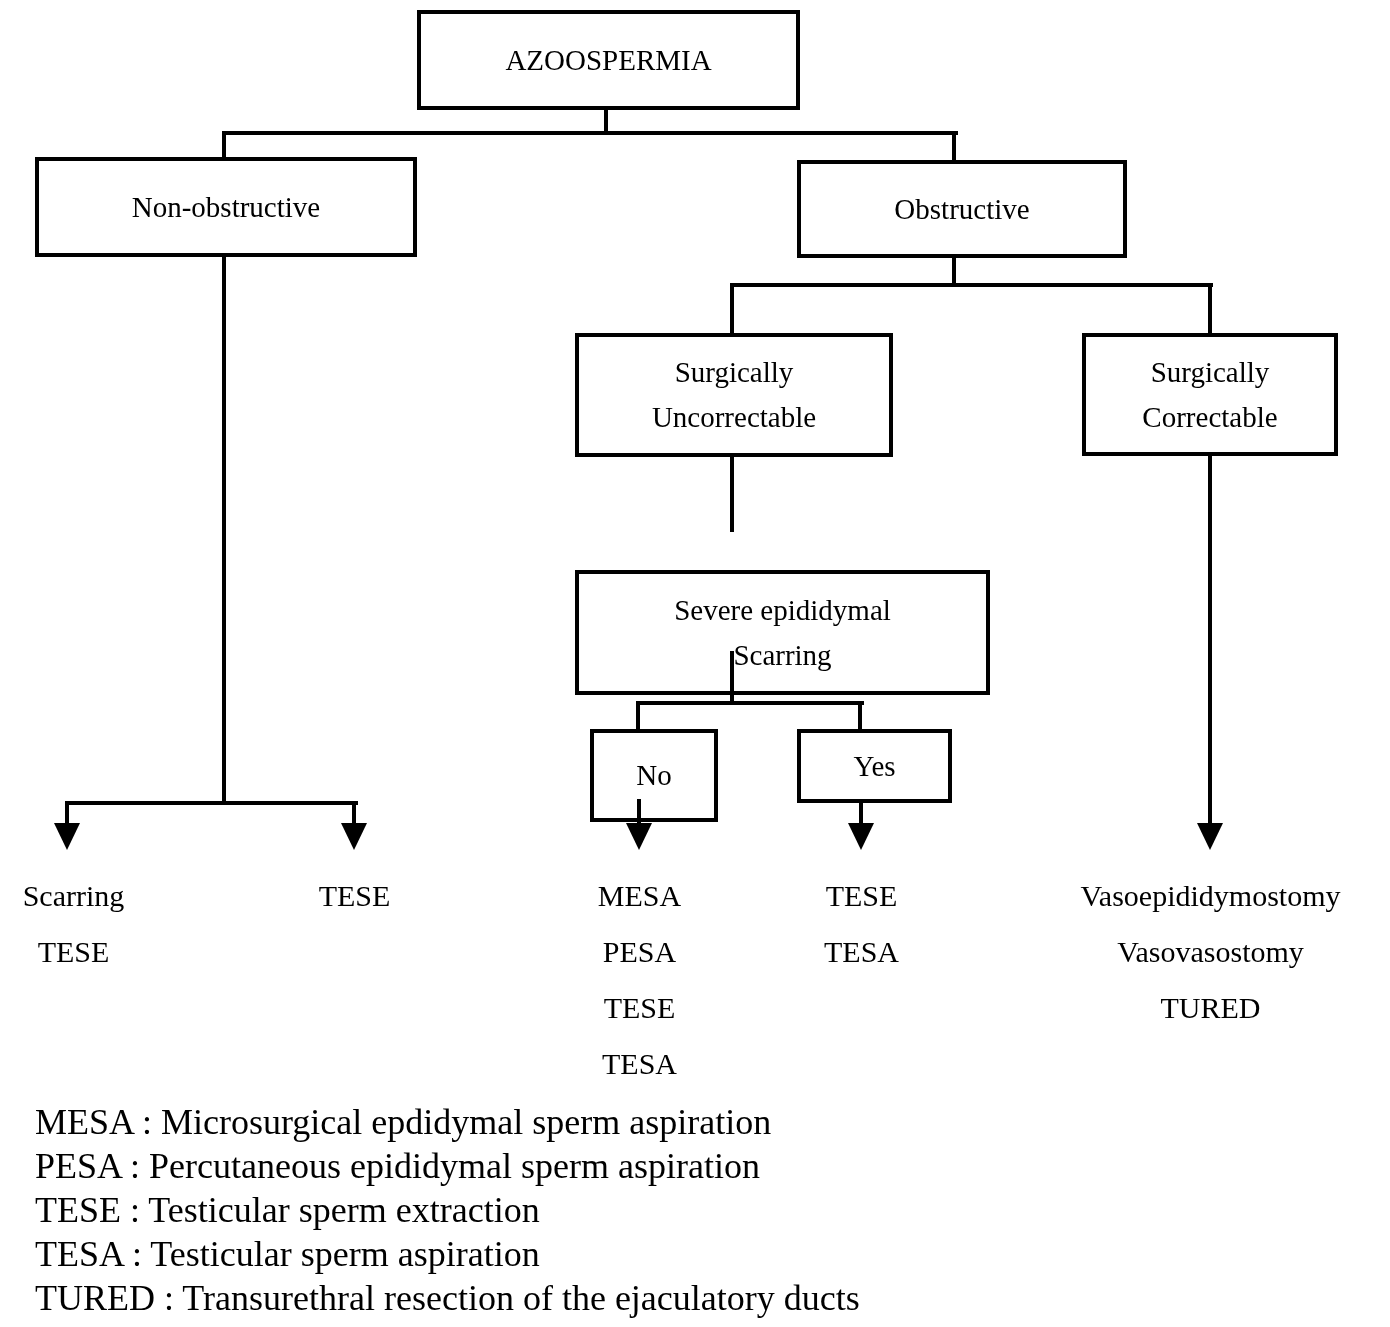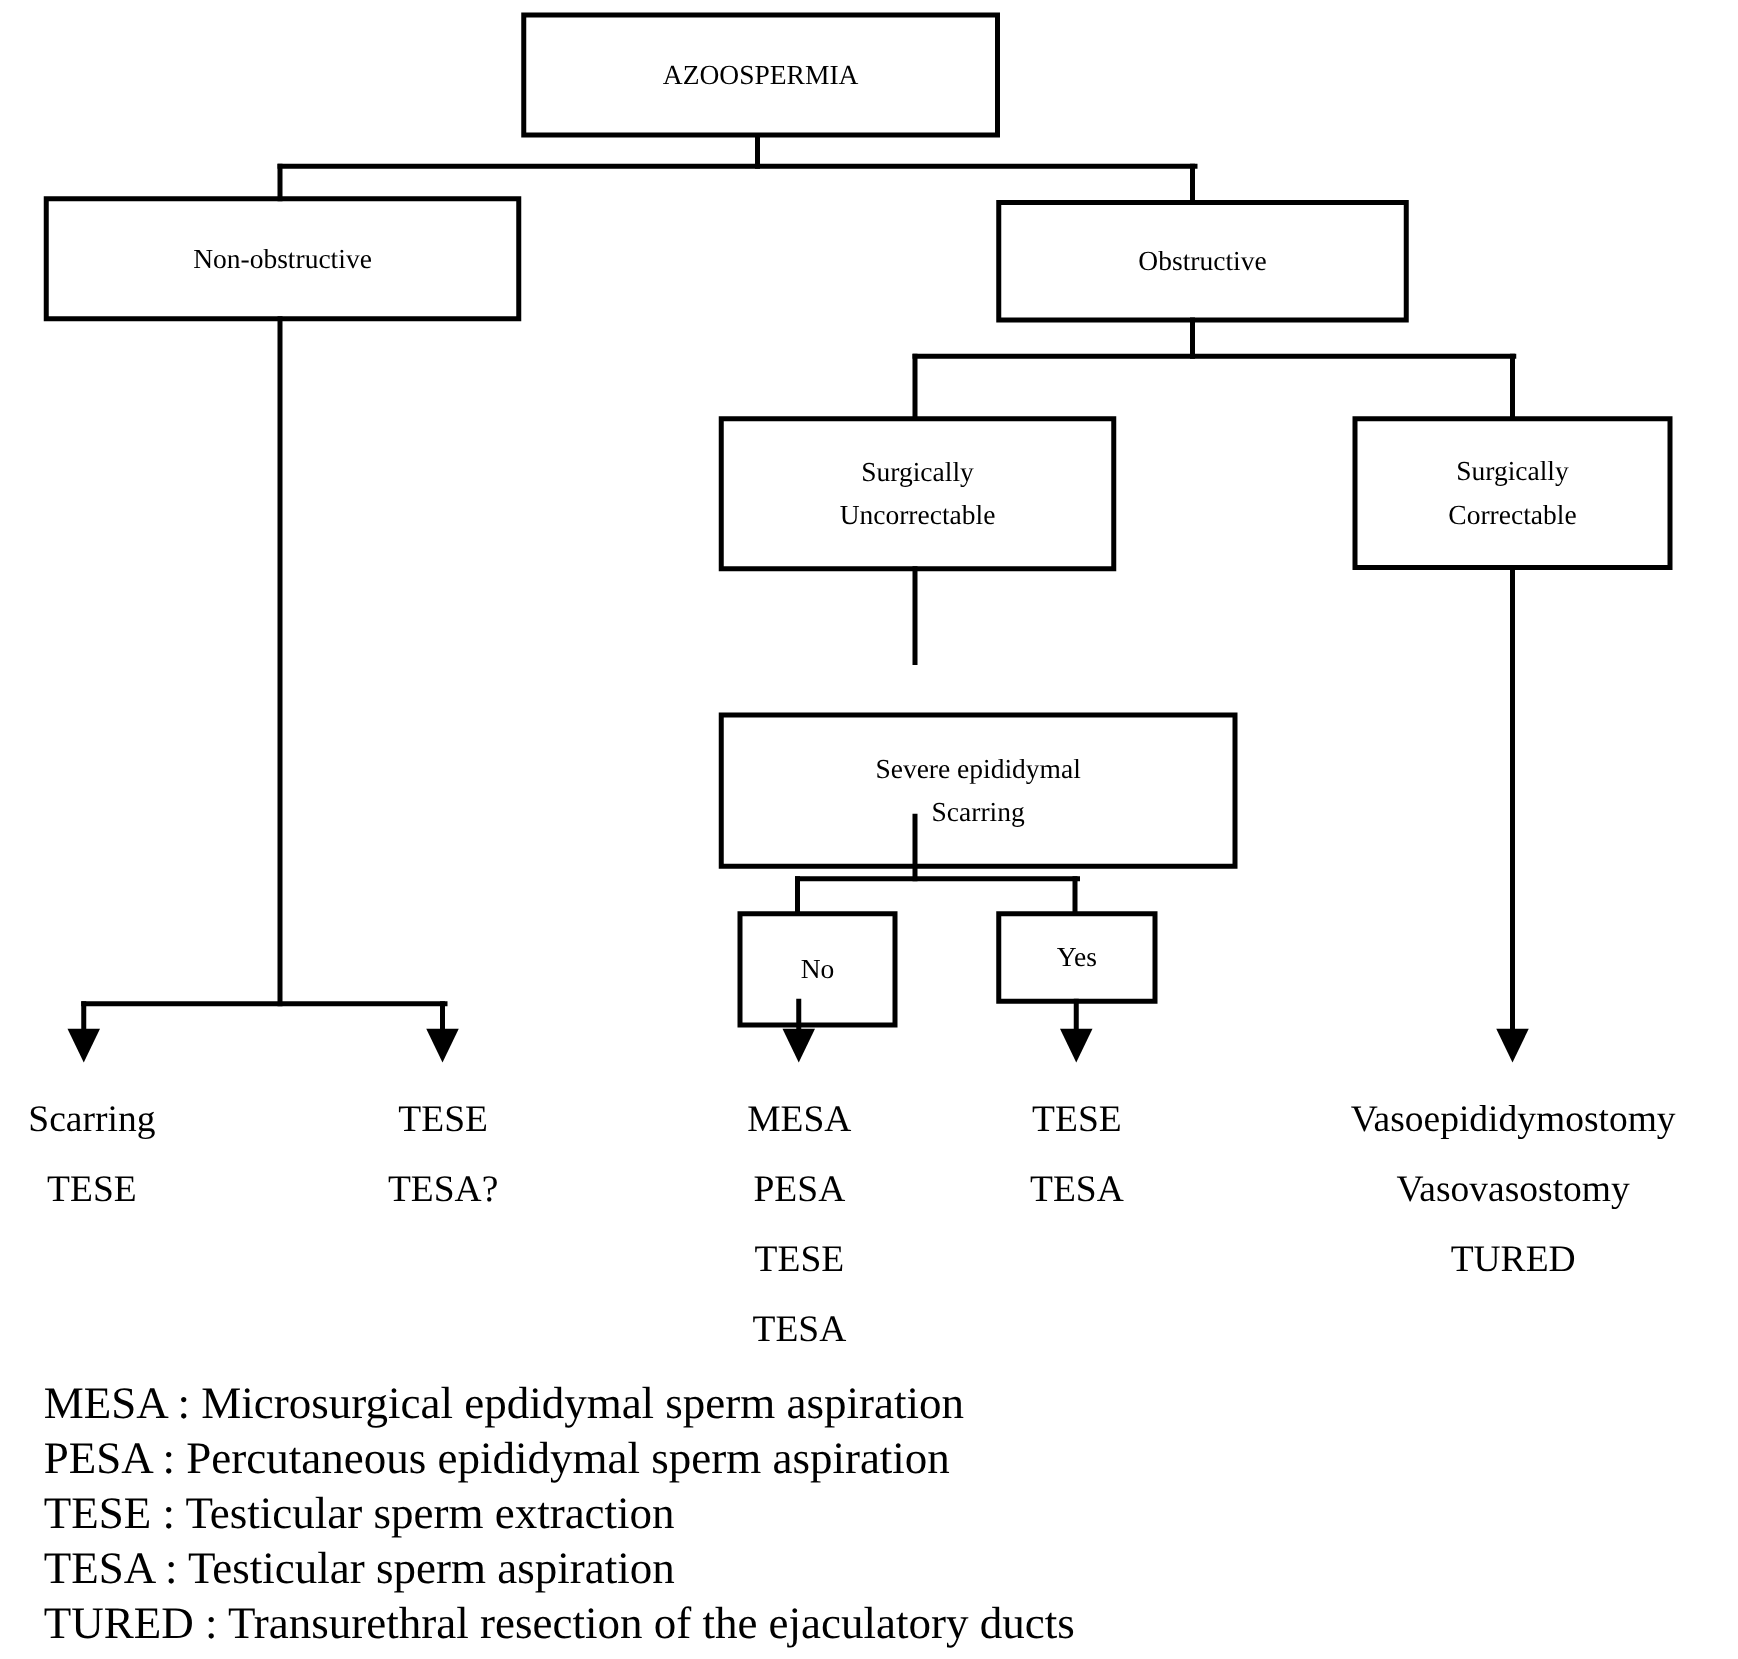--- a/index.html
+++ b/index.html
@@ -15,21 +15,21 @@
   .box {
     position: absolute;
     border: 4px solid #000000;
     box-sizing: border-box;
     background: #ffffff;
     display: flex;
     align-items: center;
     justify-content: center;
     text-align: center;
     white-space: pre-line;
-    font-size: 22px;
+    font-size: 29px;
     line-height: 1.55;
   }
   .line {
     position: absolute;
     background: #000000;
   }
   .head {
     position: absolute;
     width: 0;
     height: 0;
@@ -67,21 +67,21 @@
 Uncorrectable</div>
 
   <div class="box" style="left:1082px; top:333px; width:256px; height:123px;">Surgically
 Correctable</div>
 
   <div class="box" style="left:575px; top:530px; width:415px; height:125px;margin-top:40px;">Severe epididymal
 Scarring</div>
 
   <div class="box" style="left:590px; top:729px; width:128px; height:93px;">No</div>
 
-  <div class="box" style="left:797px; top:729px; width:129px; height:74px;">Yes</div>
+  <div class="box" style="left:797px; top:729px; width:155px; height:74px;">Yes</div>
 
   <div class="line" style="left:604px; top:108px; width:4px; height:27px;"></div>
   <div class="line" style="left:222px; top:131px; width:736px; height:4px;"></div>
   <div class="line" style="left:222px; top:131px; width:4px; height:30px;"></div>
   <div class="line" style="left:952px; top:131px; width:4px; height:33px;"></div>
 
   <div class="line" style="left:222px; top:253px; width:4px; height:552px;"></div>
   <div class="line" style="left:65px; top:801px; width:293px; height:4px;"></div>
   <div class="line" style="left:65px; top:801px; width:4px; height:25px;"></div>
   <div class="head" style="left:54px; top:823px;"></div>
@@ -107,21 +107,20 @@
   <div class="line" style="left:1208px; top:452px; width:4px; height:373px;"></div>
   <div class="head" style="left:1197px; top:823px;"></div>
 
   <div class="leaf" style="left:1px; top:868px; width:145px;">
     <div>Scarring</div>
     <div>TESE</div>
   </div>
 
   <div class="leaf" style="left:282px; top:868px; width:145px;">
     <div>TESE</div>
-    <div>TESA?</div>
   </div>
 
   <div class="leaf" style="left:567px; top:868px; width:145px;">
     <div>MESA</div>
     <div>PESA</div>
     <div>TESE</div>
     <div>TESA</div>
   </div>
 
   <div class="leaf" style="left:789px; top:868px; width:145px;">

